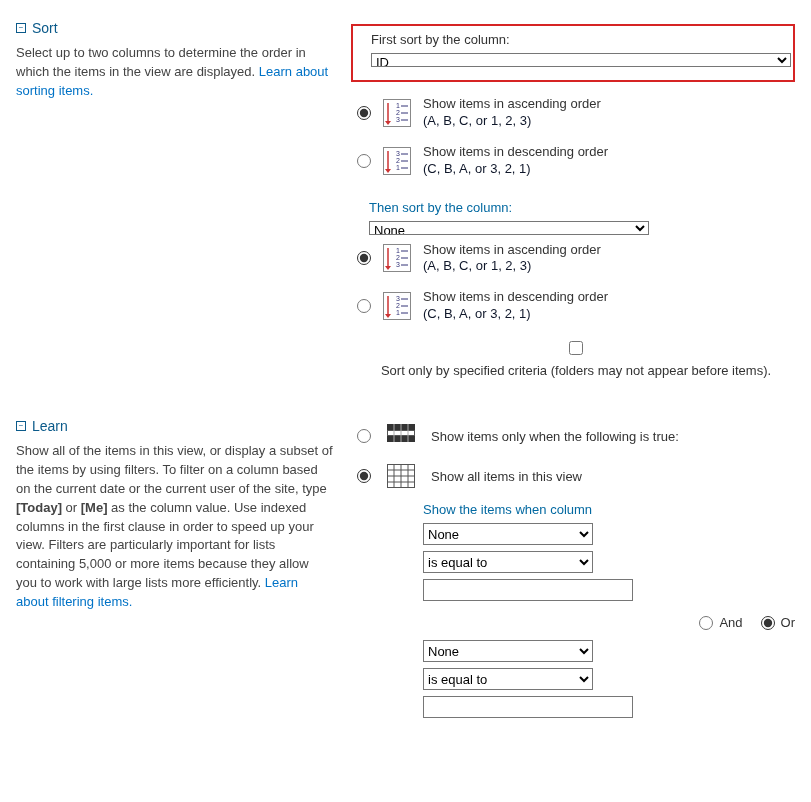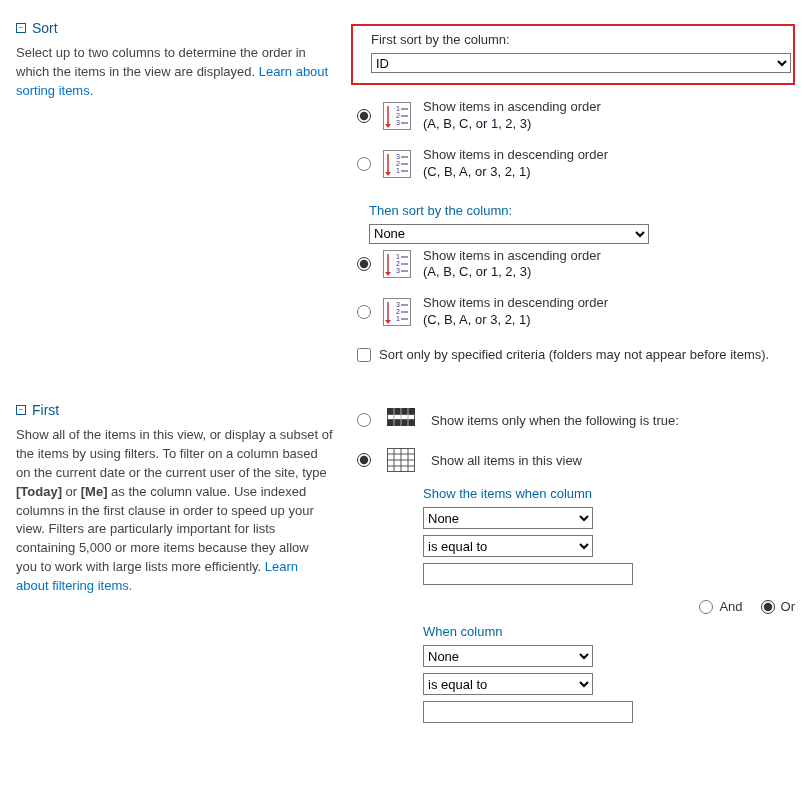--- a/index.html
+++ b/index.html
@@ -57,21 +57,21 @@
     padding: 6px 2px 10px 18px;
     margin-bottom: 10px;
   }
   .field-label {
     font-size: 13px;
     color: #333;
     margin-bottom: 6px;
   }
   select.wide {
     width: 100%;
-    height: 20px;
+    height: 14px;
     font-size: 13px;
     border: 1px solid #767676;
     background: #fff;
   }
   select.med {
     width: 170px;
     height: 22px;
     font-size: 13px;
     border: 1px solid #767676;
     background: #fff;
@@ -119,20 +119,21 @@
   }
   .second-sort {
     padding: 0 18px;
   }
   .check-row {
     display: flex;
     align-items: center;
     gap: 8px;
     padding: 8px 0 0 6px;
     font-size: 13px;
+    flex-direction: column;
   }
   .check-row input { margin: 0; width: 14px; height: 14px; }
 
   
   .filter-opt {
     display: flex;
     align-items: center;
     gap: 16px;
     padding: 2px 0 14px 6px;
   }
@@ -272,21 +273,21 @@
       <span>Sort only by specified criteria (folders may not appear before items).</span>
     </div>
 
   </div>
 </div>
 
 <div class="section">
   <div class="section-left">
     <div class="section-title">
       <span class="toggler">−</span>
-      <span>First</span>
+      <span>Learn</span>
     </div>
     <div class="section-desc">
       <span>Show all of the items in this view, or display a subset of the items by using filters. To filter on a column based on the current date or the current user of the site, type </span><span class="bold">[Today]</span><span> or </span><span class="bold">[Me]</span><span> as the column value. Use indexed columns in the first clause in order to speed up your view. Filters are particularly important for lists containing 5,000 or more items because they allow you to work with large lists more efficiently. </span><span class="link">Learn about filtering items.</span>
     </div>
   </div>
 
   <div class="section-right">
 
     <div class="filter-opt">
       <input type="radio" style="">
@@ -333,21 +334,20 @@
         <label>
             <input type="radio" name="ao" style="">
             <span>And</span>
           </label>
         <label>
             <input type="radio" name="ao" checked="" style="">
             <span>Or</span>
           </label>
       </div>
 
-      <div class="label-block" style="margin-top:0">When column</div>
       <select class="med">
         <option selected="">None</option>
       </select><br>
       <select class="med">
         <option selected="">is equal to</option>
       </select><br>
       <input type="text" class="med" style="">
     </div>
 
   </div>

